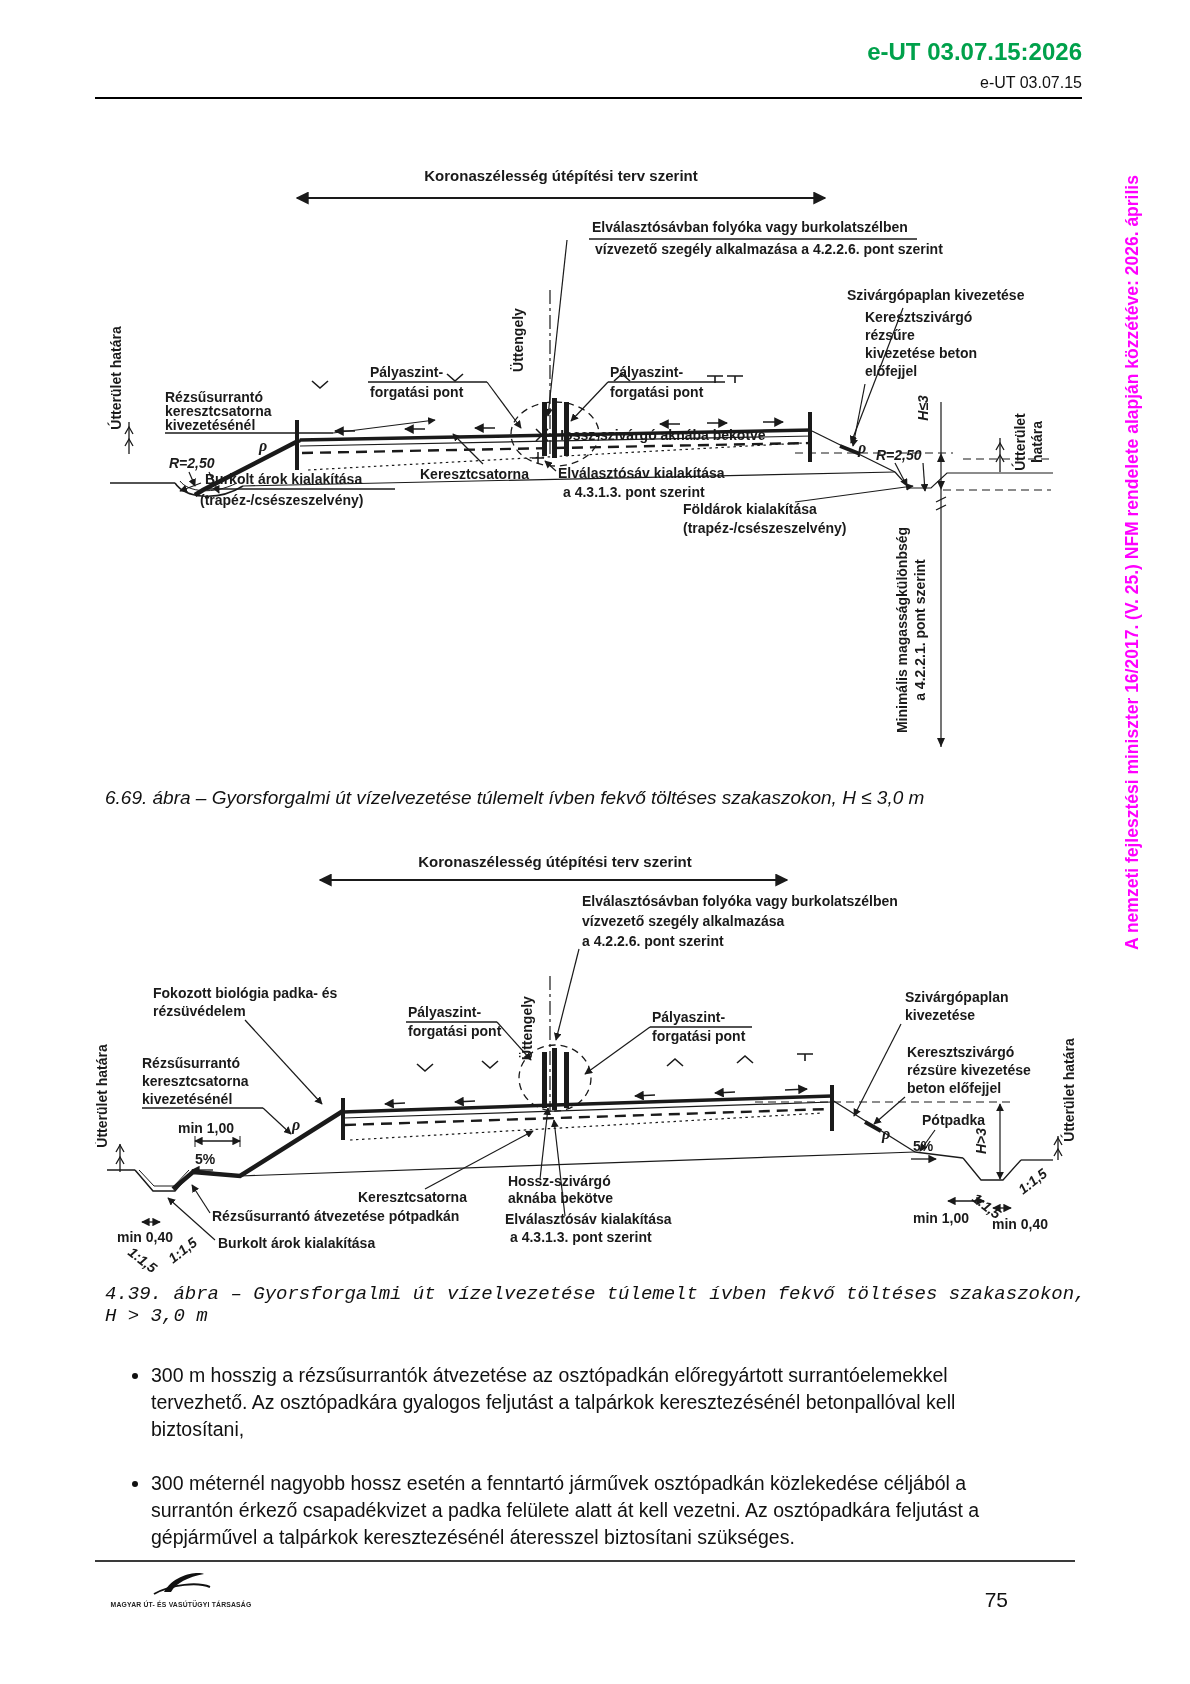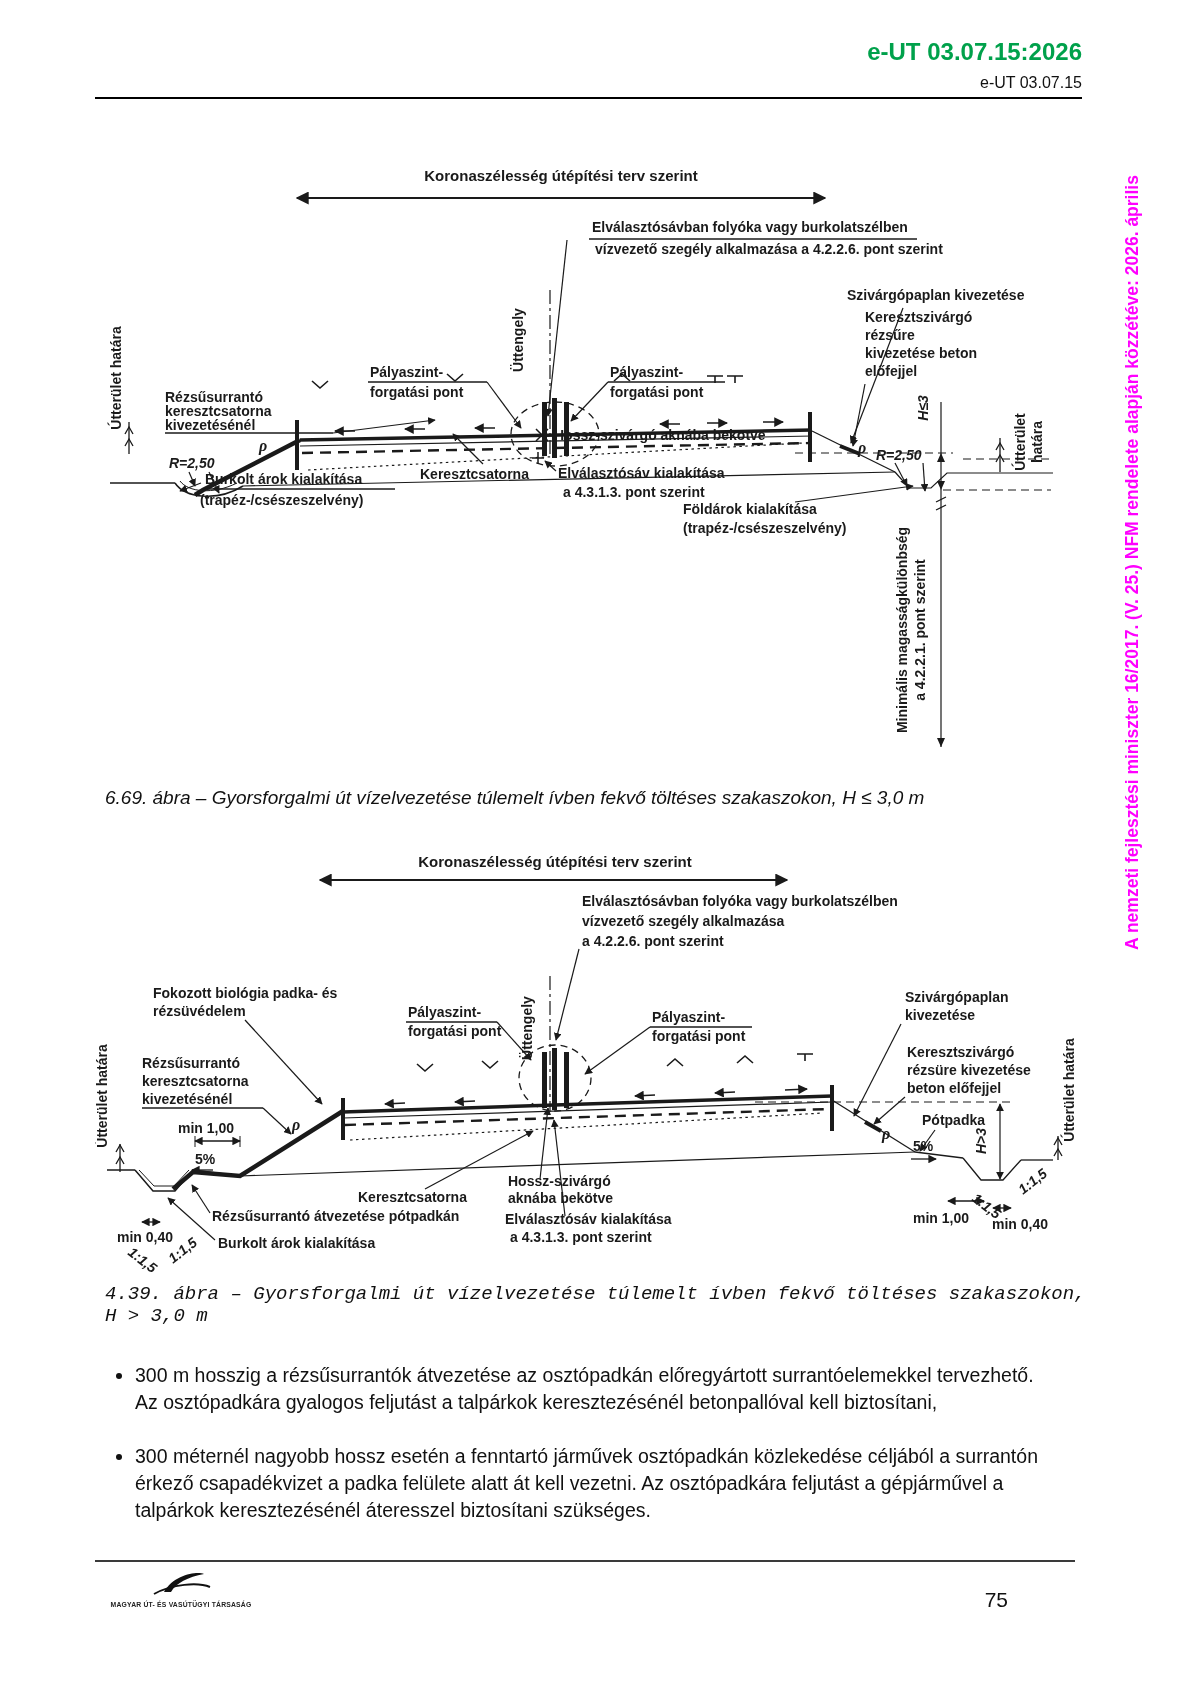--- a/index.html
+++ b/index.html
@@ -9,21 +9,21 @@
   .hdr-sub{position:absolute;right:108px;top:74px;font-size:16px;color:#111;}
   .hdr-rule{position:absolute;left:95px;right:108px;top:97px;height:2px;background:#000;}
   .side-note{position:absolute;left:702px;top:552px;width:860px;text-align:center;
              transform:rotate(-90deg);transform-origin:center;color:#FF00FF;
              font-weight:bold;font-size:17.5px;white-space:nowrap;}
   .fig-caption{position:absolute;left:105px;width:990px;font-style:italic;font-size:19px;color:#111;}
   .cap1{top:787px;}
   .cap2{top:1283px;font-family:Liberation Mono, monospace;}
   .body-intro{position:absolute;left:105px;top:1325px;font-size:19.5px;color:#111;}
   .bullets{position:absolute;left:113px;top:1362px;width:905px;margin:0;padding:0 0 0 22px;}
-  .bullets li{font-size:19.5px;line-height:27px;margin-bottom:27px;color:#111;}
+  .bullets li{font-size:19.5px;line-height:27px;margin-bottom:27px;color:#111;margin-left:16px;}
   .ftr-rule{position:absolute;left:95px;top:1560px;width:980px;height:2px;background:#3a3a3a;}
   .logo{position:absolute;left:106px;top:1570px;width:150px;text-align:center;}
   .logo-name{font-size:6.8px;font-weight:bold;letter-spacing:.2px;color:#222;margin-top:1px;}
   .copyright{position:absolute;left:95px;top:1688px;width:980px;text-align:center;
              color:#00A14B;font-style:italic;font-size:15px;}
   .page-num{position:absolute;right:182px;top:1588px;font-size:21px;color:#111;}
   svg text{fill:#1a1a1a;font-family:"Liberation Sans",sans-serif;font-weight:bold;font-size:14px;}
   svg .it{font-style:italic;}
   svg .rho{font-family:"Liberation Serif",serif;font-style:italic;font-size:16px;}
   svg .ttl{font-size:15px;}

